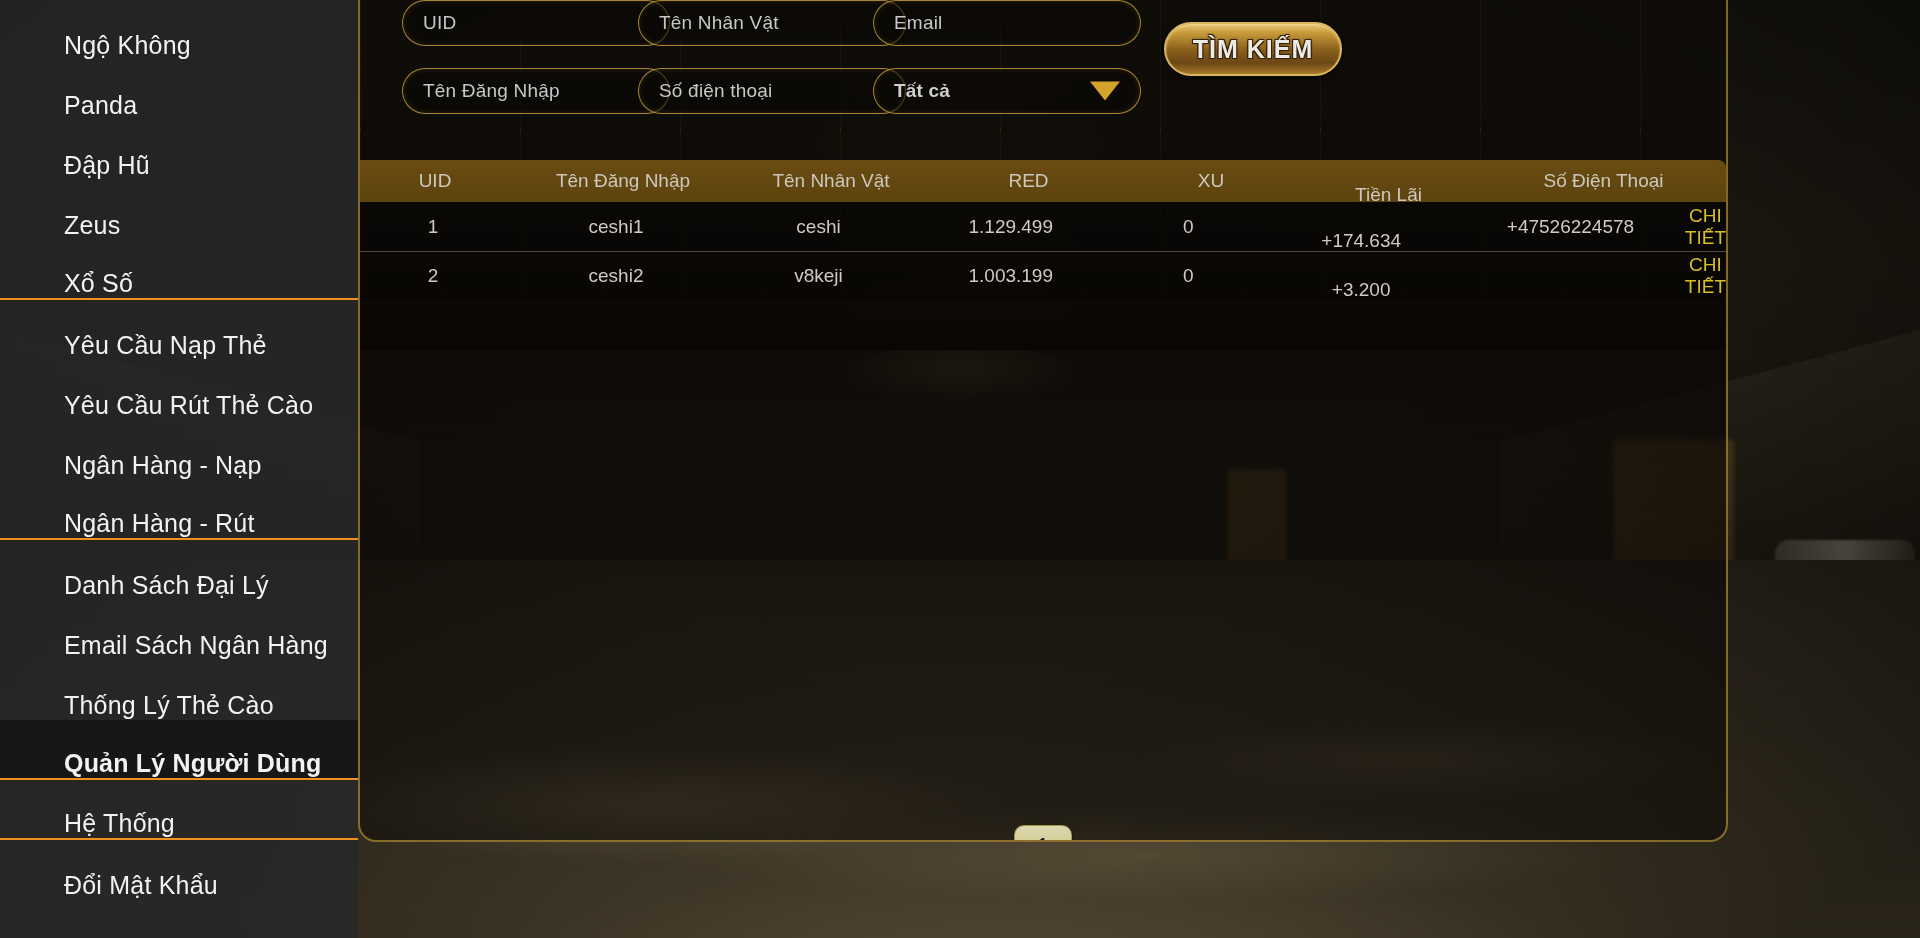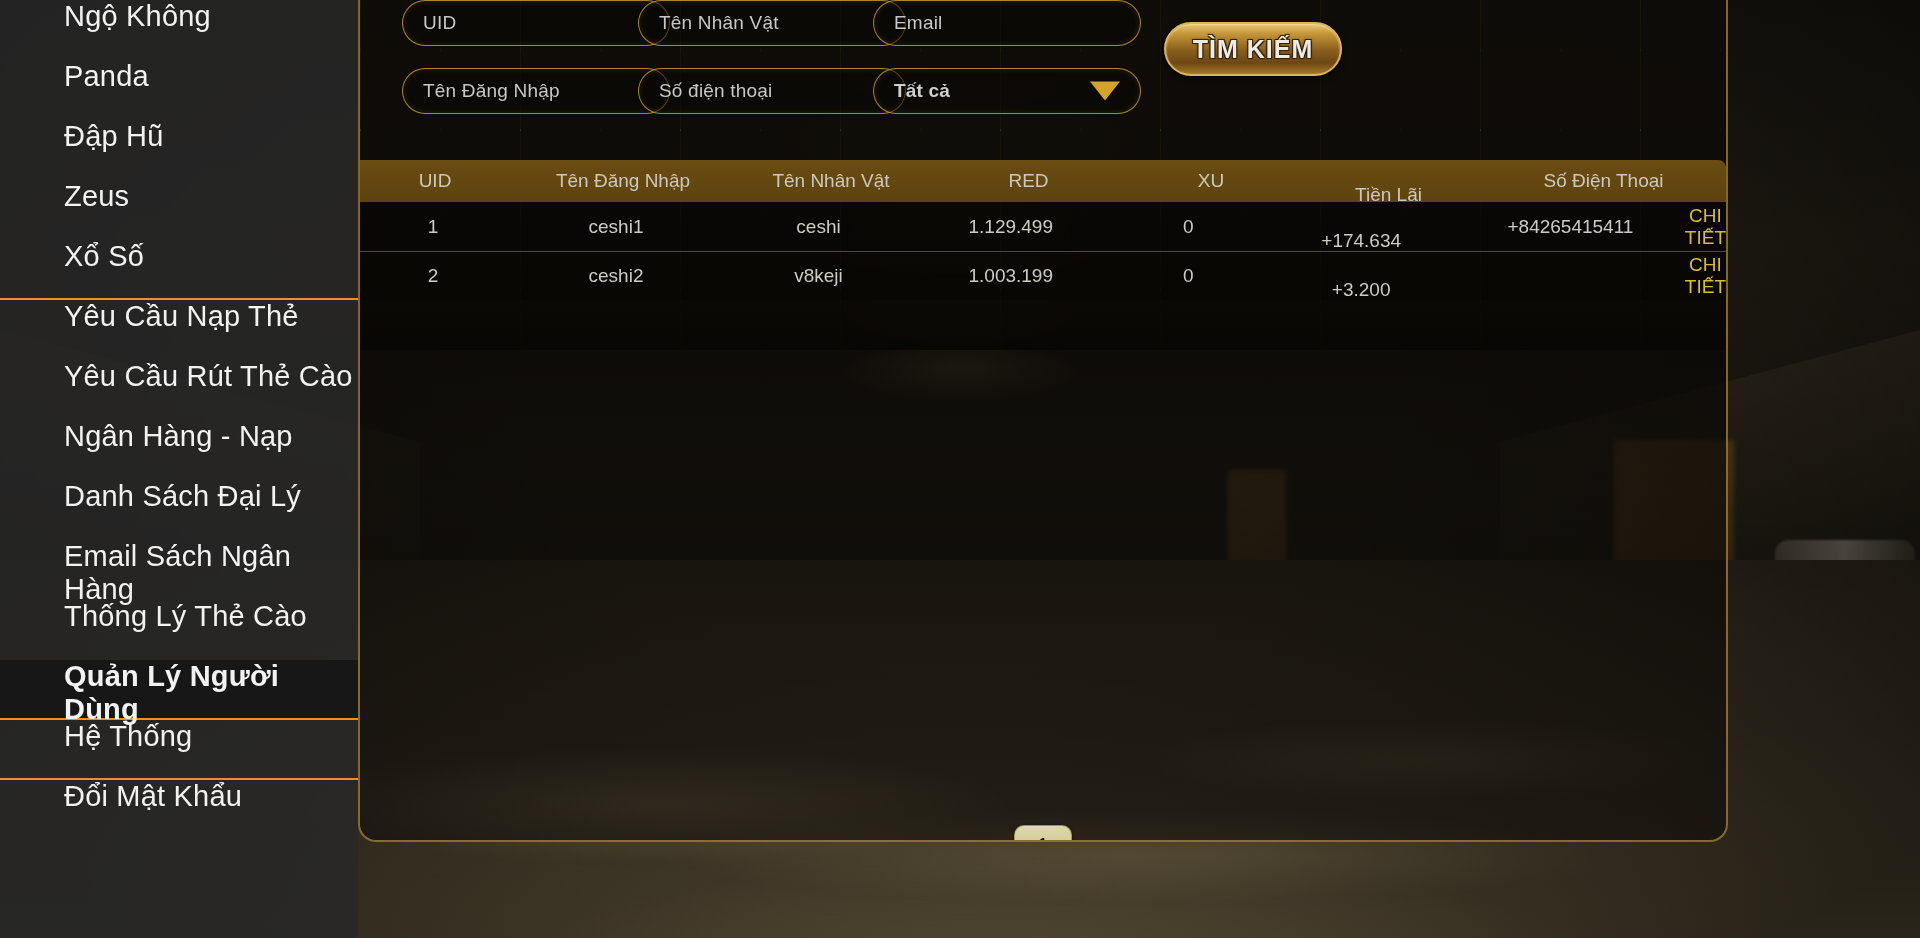--- a/index.html
+++ b/index.html
@@ -160,22 +160,22 @@
   .c-act   { flex:1;text-align:center; }
   .c-act a { color:#d8bf27; text-decoration:none; font-size:19px; }
 
   
   #sidebar {
     position:absolute; left:0; top:0; width:358px; height:938px;
     background:rgba(40,40,40,.86);
     overflow:hidden;
   }
   .side-item {
-    position:relative; height:60px; display:flex; align-items:flex-start;
-    padding-left:64px; color:#f2f2f2; font-size:29px; letter-spacing:.2px;
+    position:relative; height:60px; display:flex; align-items:flex-end;
+    padding-left:64px; color:#f2f2f2; font-size:25px; letter-spacing:.2px;
     background:transparent;
   }
   .side-item.sep { border-bottom:2px solid #f0901f; }
   .side-item.active { background:rgba(22,22,22,.94);font-weight:bold; }
 
   #pagination {
     position:absolute; left:0; right:0; top:855px; display:flex;
     justify-content:center; gap:10px;
   }
   .page-btn {
@@ -260,21 +260,21 @@
       <div class="c c-act"></div>
     </div>
 
     <div class="trow">
       <div class="c c-uid">1</div>
       <div class="c c-user">ceshi1</div>
       <div class="c c-char">ceshi</div>
       <div class="c c-red">1.129.499</div>
       <div class="c c-xu">0</div>
       <div class="c c-tien">+174.634</div>
-      <div class="c c-phone">+84265415411</div>
+      <div class="c c-phone">+47526224578</div>
       <div class="c c-act">
         <a href="#">CHI TIẾT</a>
       </div>
     </div>
 
     <div class="trow alt">
       <div class="c c-uid">2</div>
       <div class="c c-user">ceshi2</div>
       <div class="c c-char">v8keji</div>
       <div class="c c-red">1.003.199</div>
@@ -310,20 +310,23 @@
     </div>
   <div class="side-item">
       <span>Yêu Cầu Nạp Thẻ</span>
     </div>
   <div class="side-item">
       <span>Yêu Cầu Rút Thẻ Cào</span>
     </div>
   <div class="side-item">
       <span>Ngân Hàng - Nạp</span>
     </div>
+  <div class="side-item sep">
+      <span>Ngân Hàng - Rút</span>
+    </div>
   <div class="side-item">
       <span>Danh Sách Đại Lý</span>
     </div>
   <div class="side-item">
       <span>Email Sách Ngân Hàng</span>
     </div>
   <div class="side-item">
       <span>Thống Lý Thẻ Cào</span>
     </div>
   <div class="side-item active sep">

